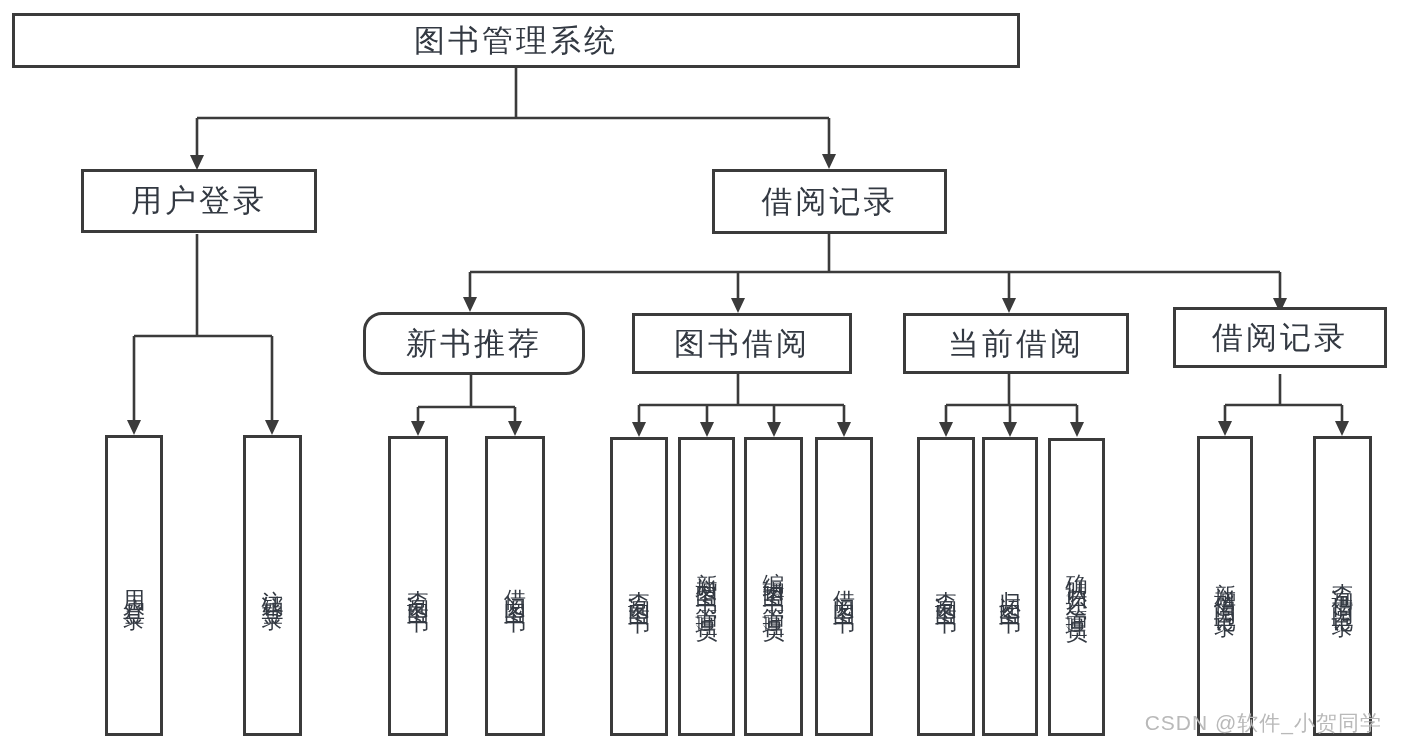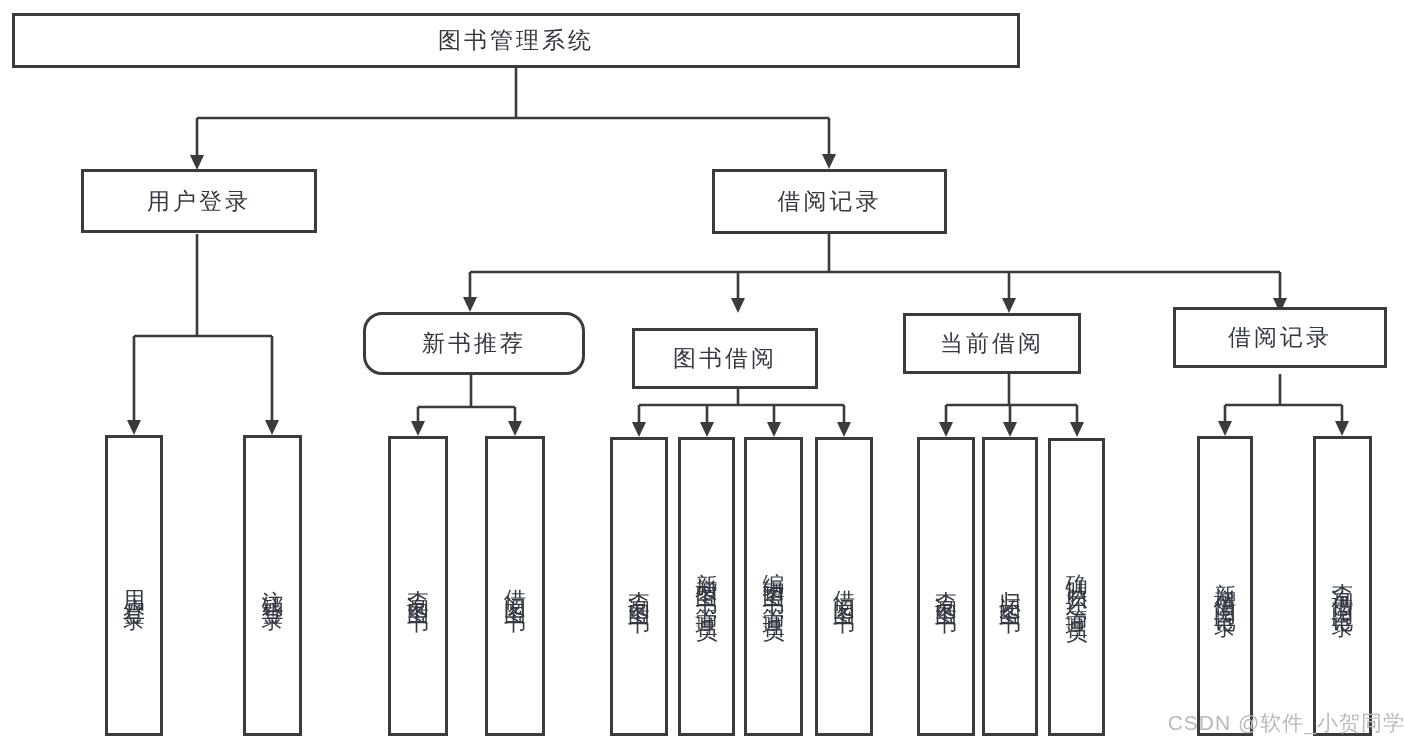--- a/index.html
+++ b/index.html
@@ -17,39 +17,39 @@
     overflow:hidden;
   }
   .connectors{position:absolute;left:0;top:0;width:1405px;height:747px;}
   .node{
     position:absolute;
     box-sizing:border-box;
     border:3px solid var(--line);
     background:#fff;
     display:flex;align-items:center;justify-content:center;
     color:var(--text);
-    font-size:23px;
+    font-size:31px;
     letter-spacing:3px;
     white-space:nowrap;
   }
   .leaf{
     position:absolute;
     box-sizing:border-box;
     border:3px solid var(--line);
     background:#fff;
     display:flex;align-items:center;justify-content:center;
     writing-mode:vertical-rl;
     color:var(--text);
     font-size:22px;
     letter-spacing:7px;
     line-height:1;
   }
   .watermark{
     position:absolute;
-    right:0;bottom:10px;
+    right:23px;bottom:10px;
     color:var(--wm);
     font-size:21px;
     letter-spacing:1px;
     white-space:nowrap;
   }
 </style>
 </head>
 <body>
 
 <div class="canvas">
@@ -86,22 +86,22 @@
       <path d="M1335,421 L1349,421 L1342,436 Z"></path>
     </g>
   </svg>
 
   <div class="node" style="left:12px;top:13px;width:1008px;height:55px;">图书管理系统</div>
 
   <div class="node" style="left:81px;top:169px;width:236px;height:64px;">用户登录</div>
   <div class="node" style="left:712px;top:169px;width:235px;height:65px;">借阅记录</div>
 
   <div class="node" style="left:363px;top:312px;width:222px;height:63px;border-radius:19px;">新书推荐</div>
-  <div class="node" style="left:632px;top:328px;width:186px;height:61px;">图书借阅</div>
-  <div class="node" style="left:903px;top:313px;width:178px;height:61px;">当前借阅</div>
+  <div class="node" style="left:632px;top:313px;width:220px;height:61px;">图书借阅</div>
+  <div class="node" style="left:903px;top:313px;width:226px;height:61px;">当前借阅</div>
   <div class="node" style="left:1173px;top:307px;width:214px;height:61px;">借阅记录</div>
 
   <div class="leaf" style="left:105px;top:435px;width:58px;height:301px;">用户登录</div>
   <div class="leaf" style="left:243px;top:435px;width:59px;height:301px;">注销登录</div>
 
   <div class="leaf" style="left:388px;top:436px;width:60px;height:300px;">查询图书</div>
   <div class="leaf" style="left:485px;top:436px;width:60px;height:300px;">借阅图书</div>
 
   <div class="leaf" style="left:610px;top:437px;width:58px;height:299px;">查询图书</div>
   <div class="leaf" style="left:678px;top:437px;width:57px;height:299px;">新增图书（管理员）</div>

